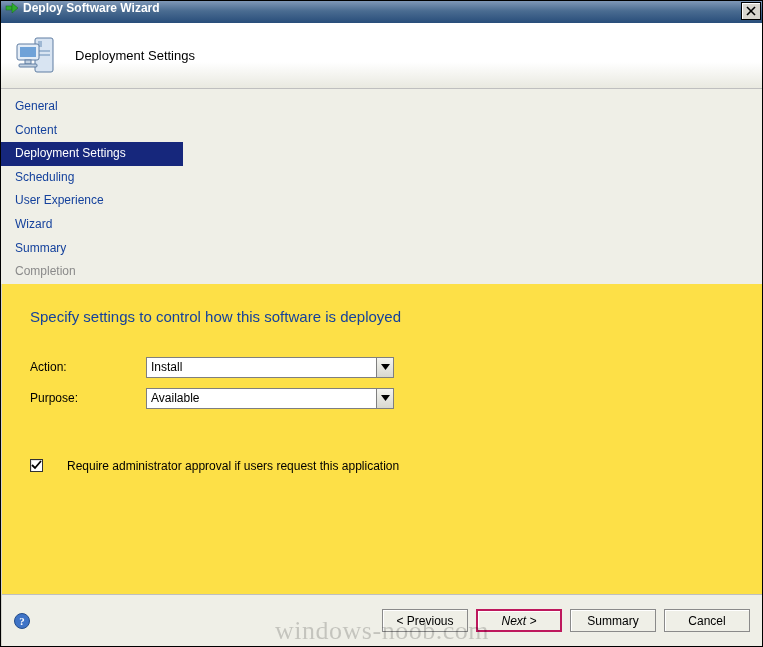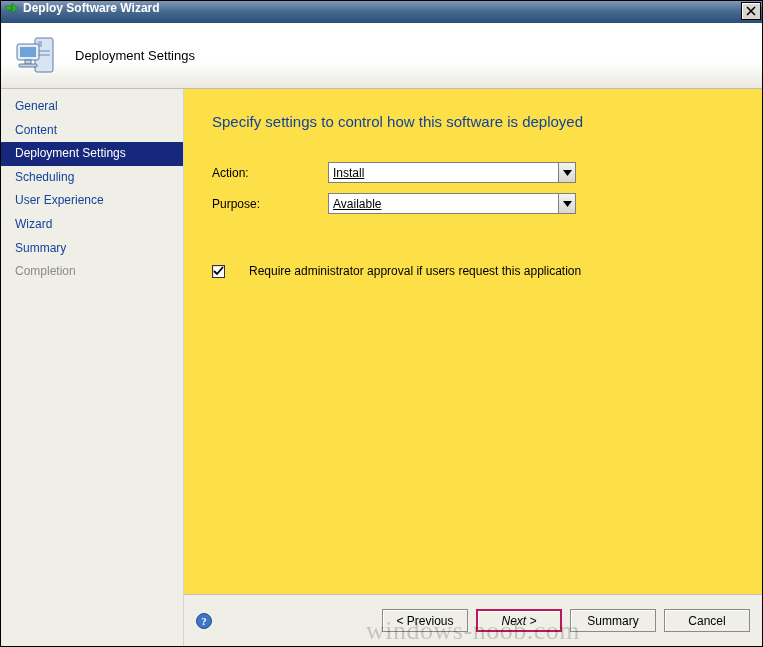--- a/index.html
+++ b/index.html
@@ -54,20 +54,21 @@
     padding-left: 12px;
   }
   .banner .computer-icon { width:52px; height:48px; margin-right:10px; }
   .banner .label { font-size: 13px; color:#000; }
 
   
   .body {
     display:flex;
     height: calc(100% - 22px - 66px);
     background: #efefe7;
+    flex-direction: column;
   }
 
   
   .sidebar {
     width: 182px;
     background: #efefe7;
     padding-top: 6px;
     border-right: 0;
   }
   .nav-item {
@@ -117,21 +118,21 @@
   .combo {
     width: 248px;
     height: 21px;
     background: #fff;
     border: 1px solid #7f7f7f;
     display:flex;
     align-items:center;
     font-size:12px;
     position:relative;
   }
-  .combo .val { padding-left:4px; flex:1;text-decoration:underline; }
+  .combo .val { padding-left:4px; flex:1; }
   .combo .drop {
     width: 17px; height: 100%;
     border-left: 1px solid #7f7f7f;
     background: linear-gradient(to bottom,#f4f4f0,#d8d8d0);
     display:flex; align-items:center; justify-content:center;
   }
   .combo .drop svg { display:block; }
 
   .chk-row {
     margin-top: 50px;

